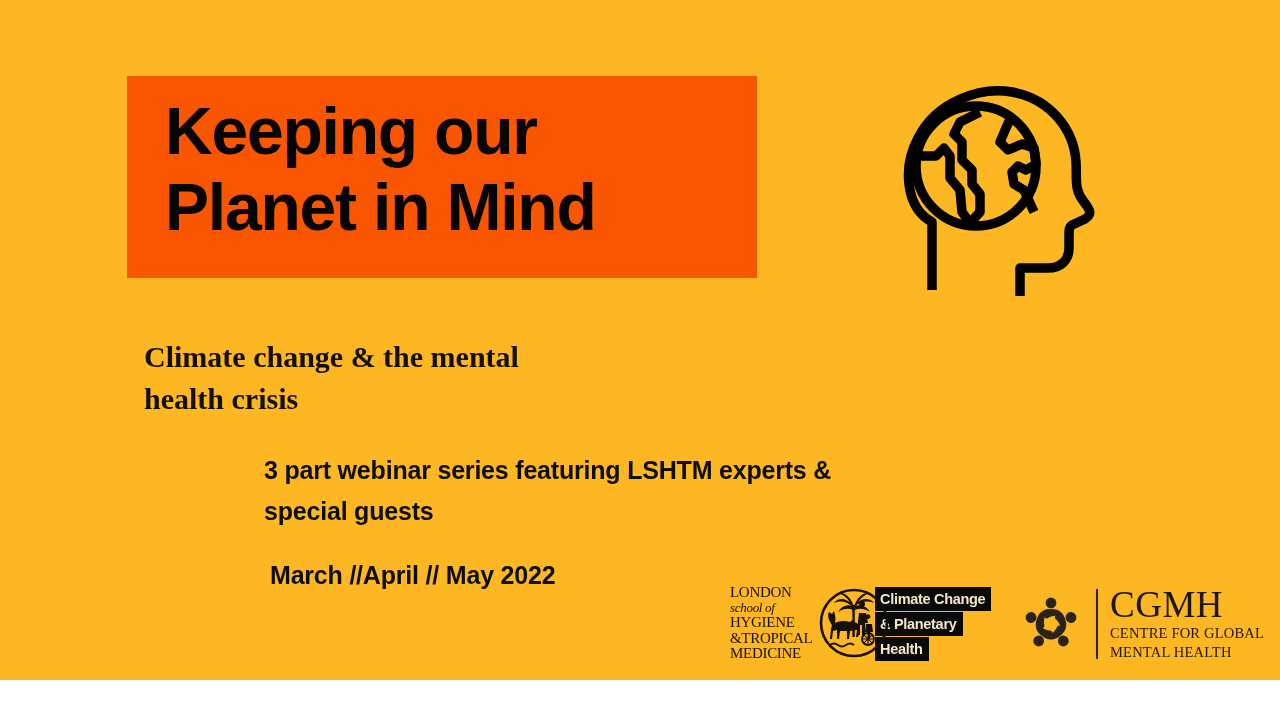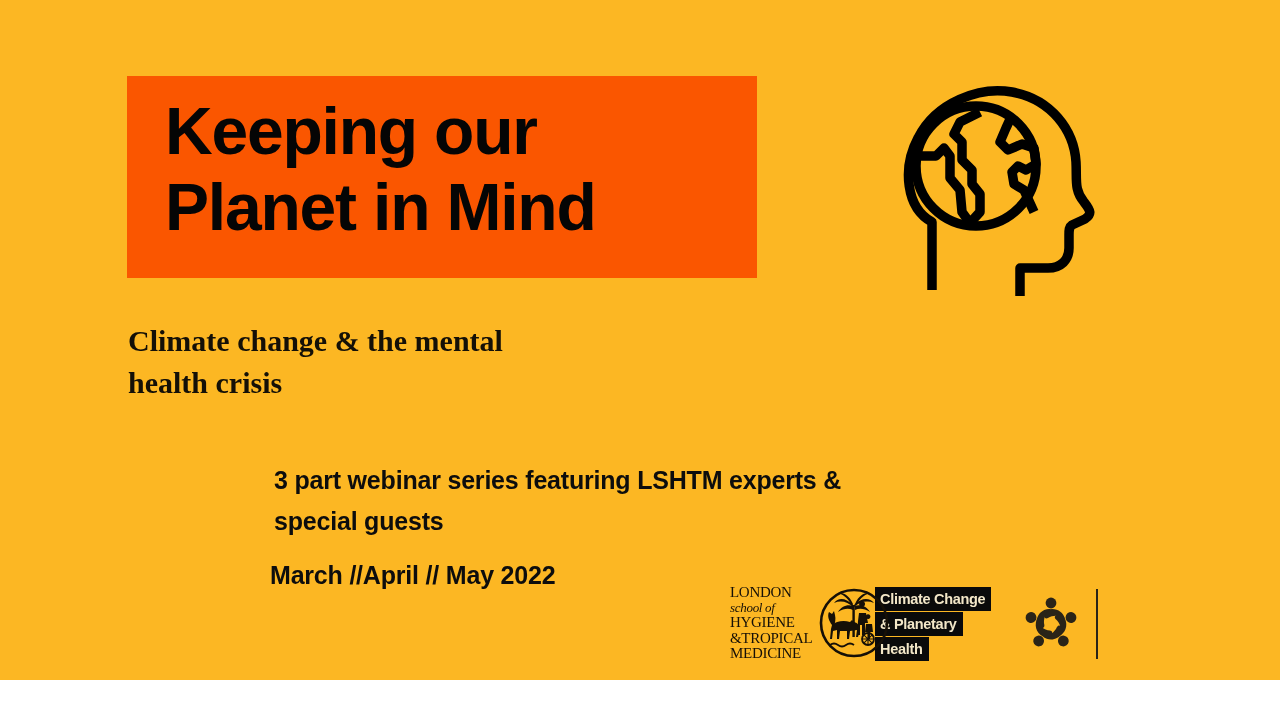--- a/index.html
+++ b/index.html
@@ -44,36 +44,36 @@
     color: #050505;
     white-space: pre-line;
   }
 
   
   #subtitle {
     position: absolute;
     left: 128px;
     top: 320px;
     width: 560px;
-    margin: 0;
+    margin: 16px;
     font-family: "Liberation Serif", serif;
     font-weight: bold;
     font-size: 30px;
     line-height: 42px;
     color: #141007;
     white-space: pre-line;
   }
 
   
   #body-copy {
     position: absolute;
     left: 262px;
     top: 448px;
     width: 680px;
-    margin: 12px;
+    margin: 2px;
     font-family: "Liberation Sans", sans-serif;
     font-weight: bold;
     font-size: 25px;
     line-height: 41px;
     letter-spacing: -0.2px;
     color: #0d0d0d;
     white-space: pre-line;
   }
   #dates {
     position: absolute;
@@ -326,16 +326,21 @@
               </g>
               <g transform="rotate(288)">
                 <circle cx="0" cy="-21" r="5.4"></circle>
                 <path d="M-4,-14 C 4,-17 12,-13 14,-5 C 9,-9 2,-9 -3,-6 C -7,-4 -9,-10 -4,-14 Z"></path>
               </g>
             </g>
           </g>
         </svg>
       </div>
       <div id="cgmh-rule"></div>
+      <div id="cgmh-text">
+        <span class="big">CGMH</span>
+        <span class="small">CENTRE FOR GLOBAL</span>
+        <span class="small">MENTAL HEALTH</span>
+      </div>
     </div>
 
   </div>
 </div>
 
 </body></html>

